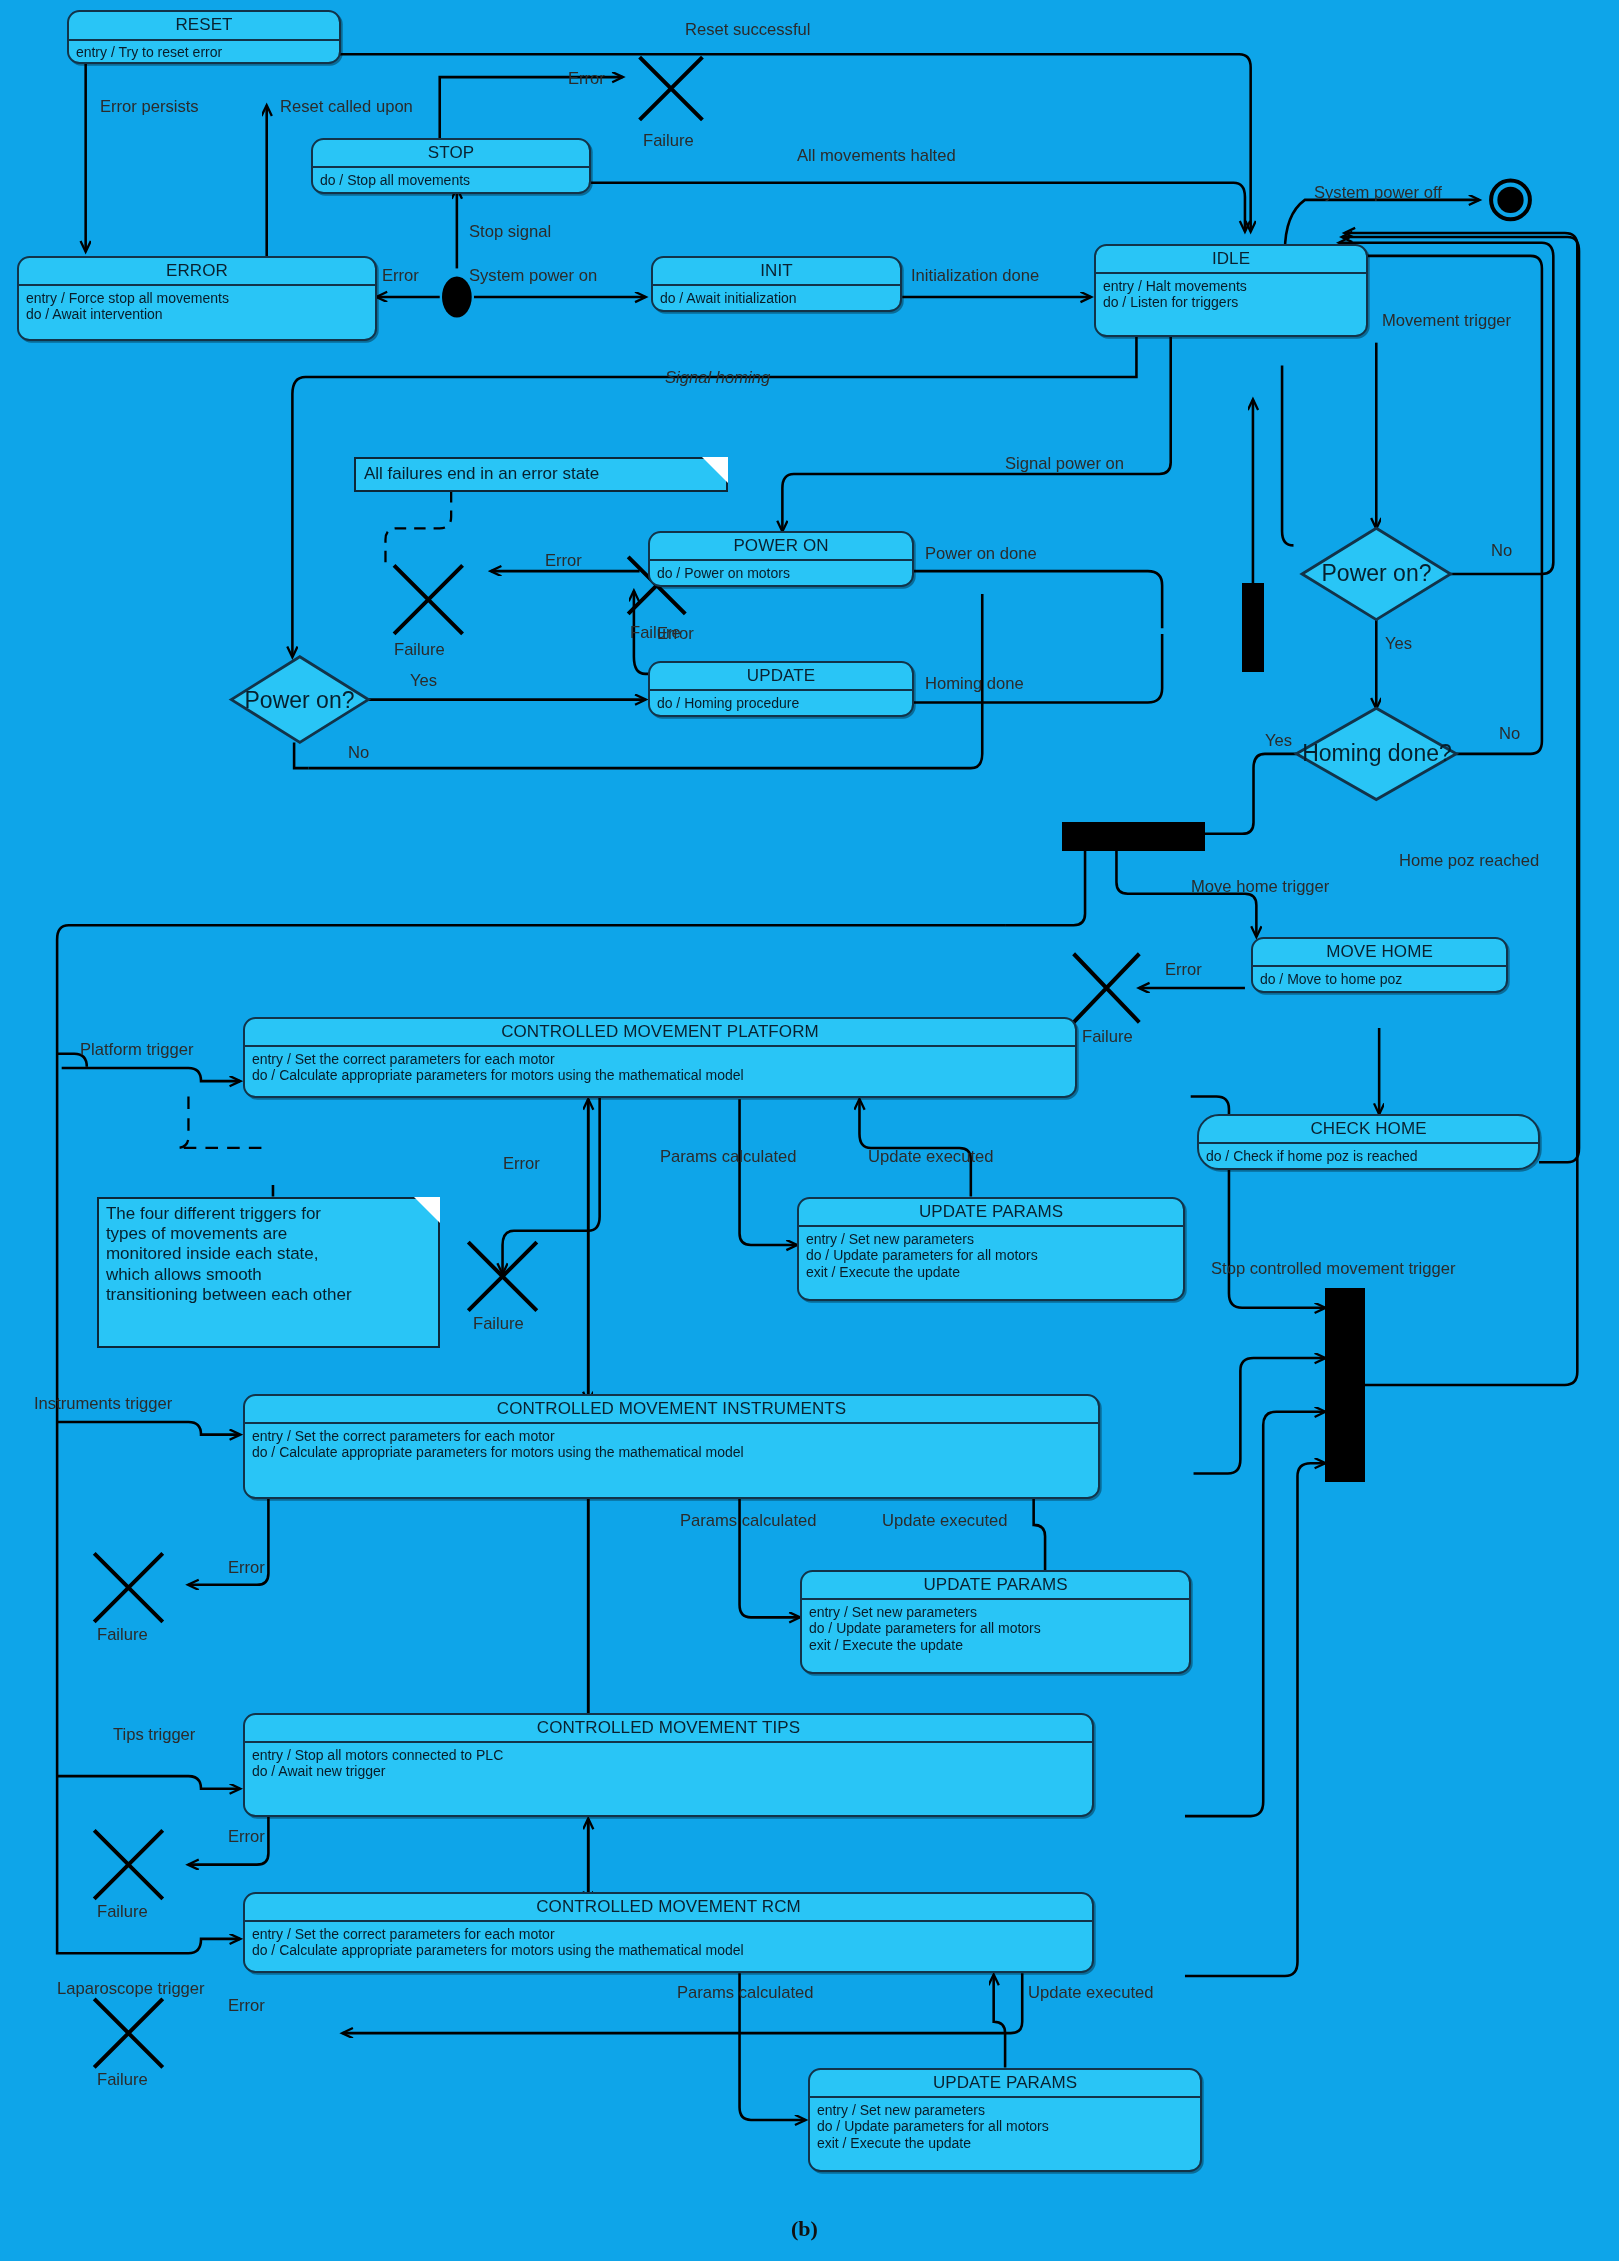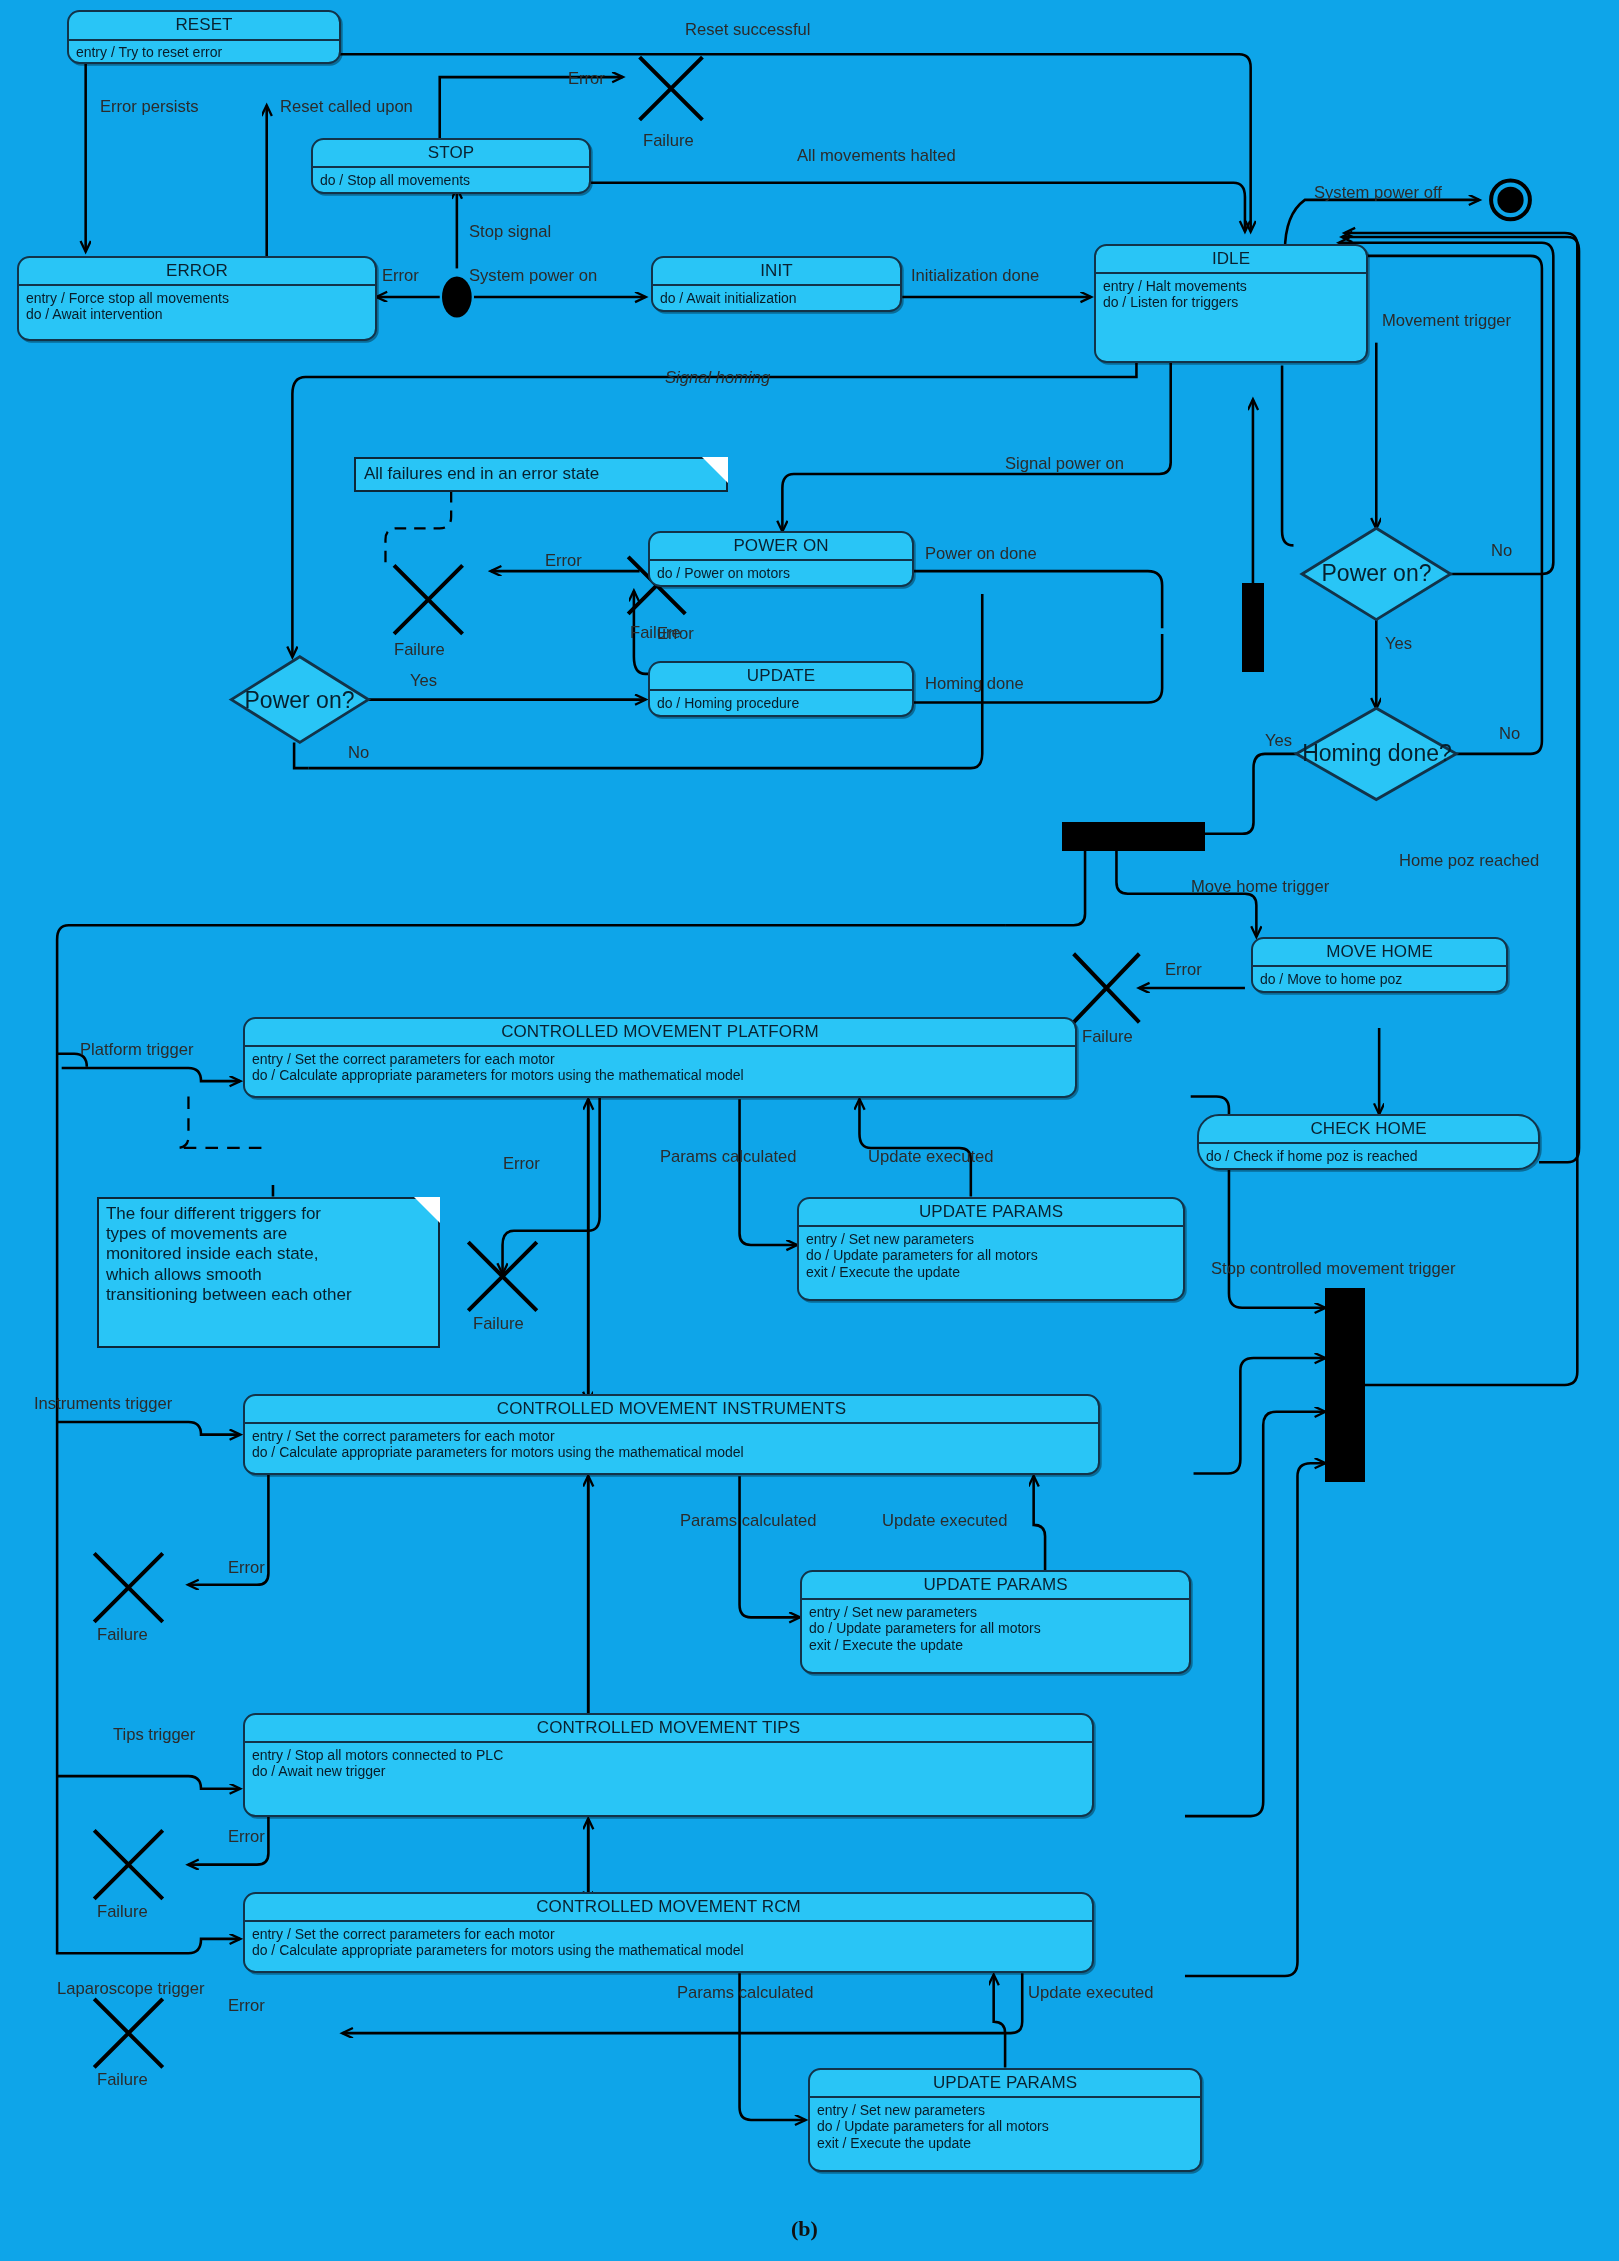--- a/index.html
+++ b/index.html
@@ -233,21 +233,21 @@
     </div>
   </div>
 
   <div class="state" style="left:651px;top:256px;width:251px;height:56px;">
     <div class="sname">INIT</div>
     <div class="sbody">
       <div>do / Await initialization</div>
     </div>
   </div>
 
-  <div class="state" style="left:1094px;top:244px;width:274px;height:119px;">
+  <div class="state" style="left:1094px;top:244px;width:274px;height:93px;">
     <div class="sname">IDLE</div>
     <div class="sbody">
       <div>entry / Halt movements</div>
       <div>do / Listen for triggers</div>
     </div>
   </div>
 
   <div class="state" style="left:648px;top:531px;width:266px;height:56px;">
     <div class="sname">POWER ON</div>
     <div class="sbody">
@@ -286,21 +286,21 @@
 
   <div class="state" style="left:797px;top:1197px;width:388px;height:104px;">
     <div class="sname">UPDATE PARAMS</div>
     <div class="sbody">
       <div>entry / Set new parameters</div>
       <div>do / Update parameters for all motors</div>
       <div>exit / Execute the update</div>
     </div>
   </div>
 
-  <div class="state" style="left:243px;top:1394px;width:857px;height:81px;">
+  <div class="state" style="left:243px;top:1394px;width:857px;height:105px;">
     <div class="sname">CONTROLLED MOVEMENT INSTRUMENTS</div>
     <div class="sbody">
       <div>entry / Set the correct parameters for each motor</div>
       <div>do / Calculate appropriate parameters for motors using the mathematical model</div>
     </div>
   </div>
 
   <div class="state" style="left:800px;top:1570px;width:391px;height:104px;">
     <div class="sname">UPDATE PARAMS</div>
     <div class="sbody">

